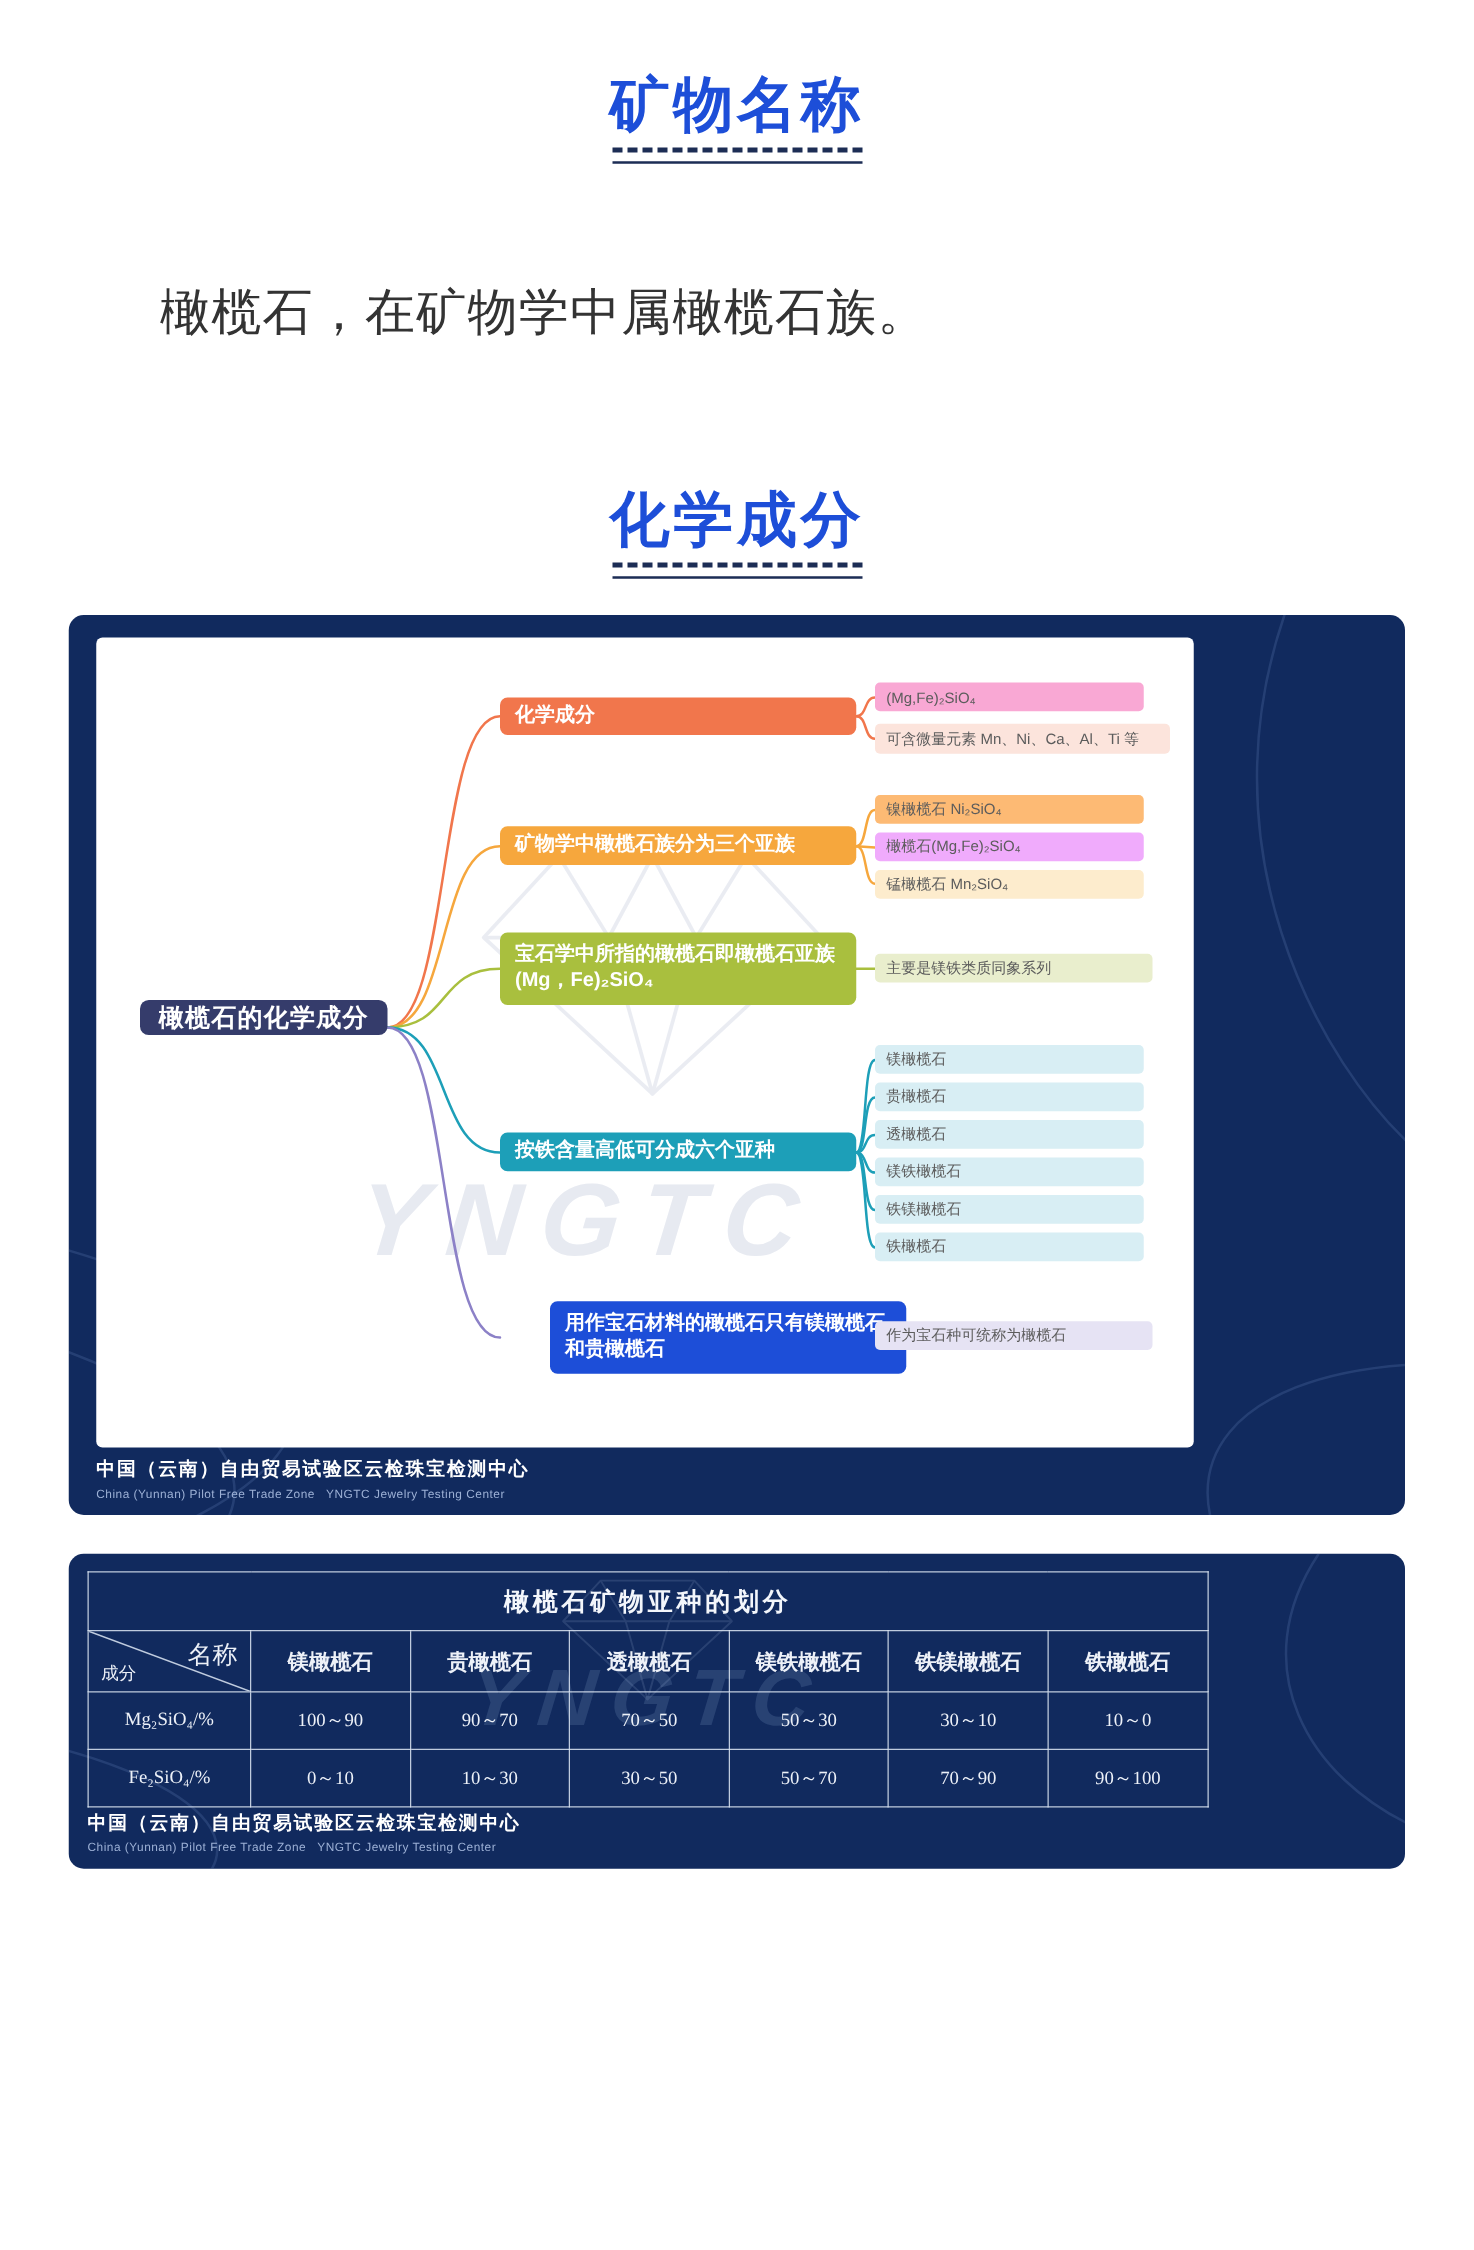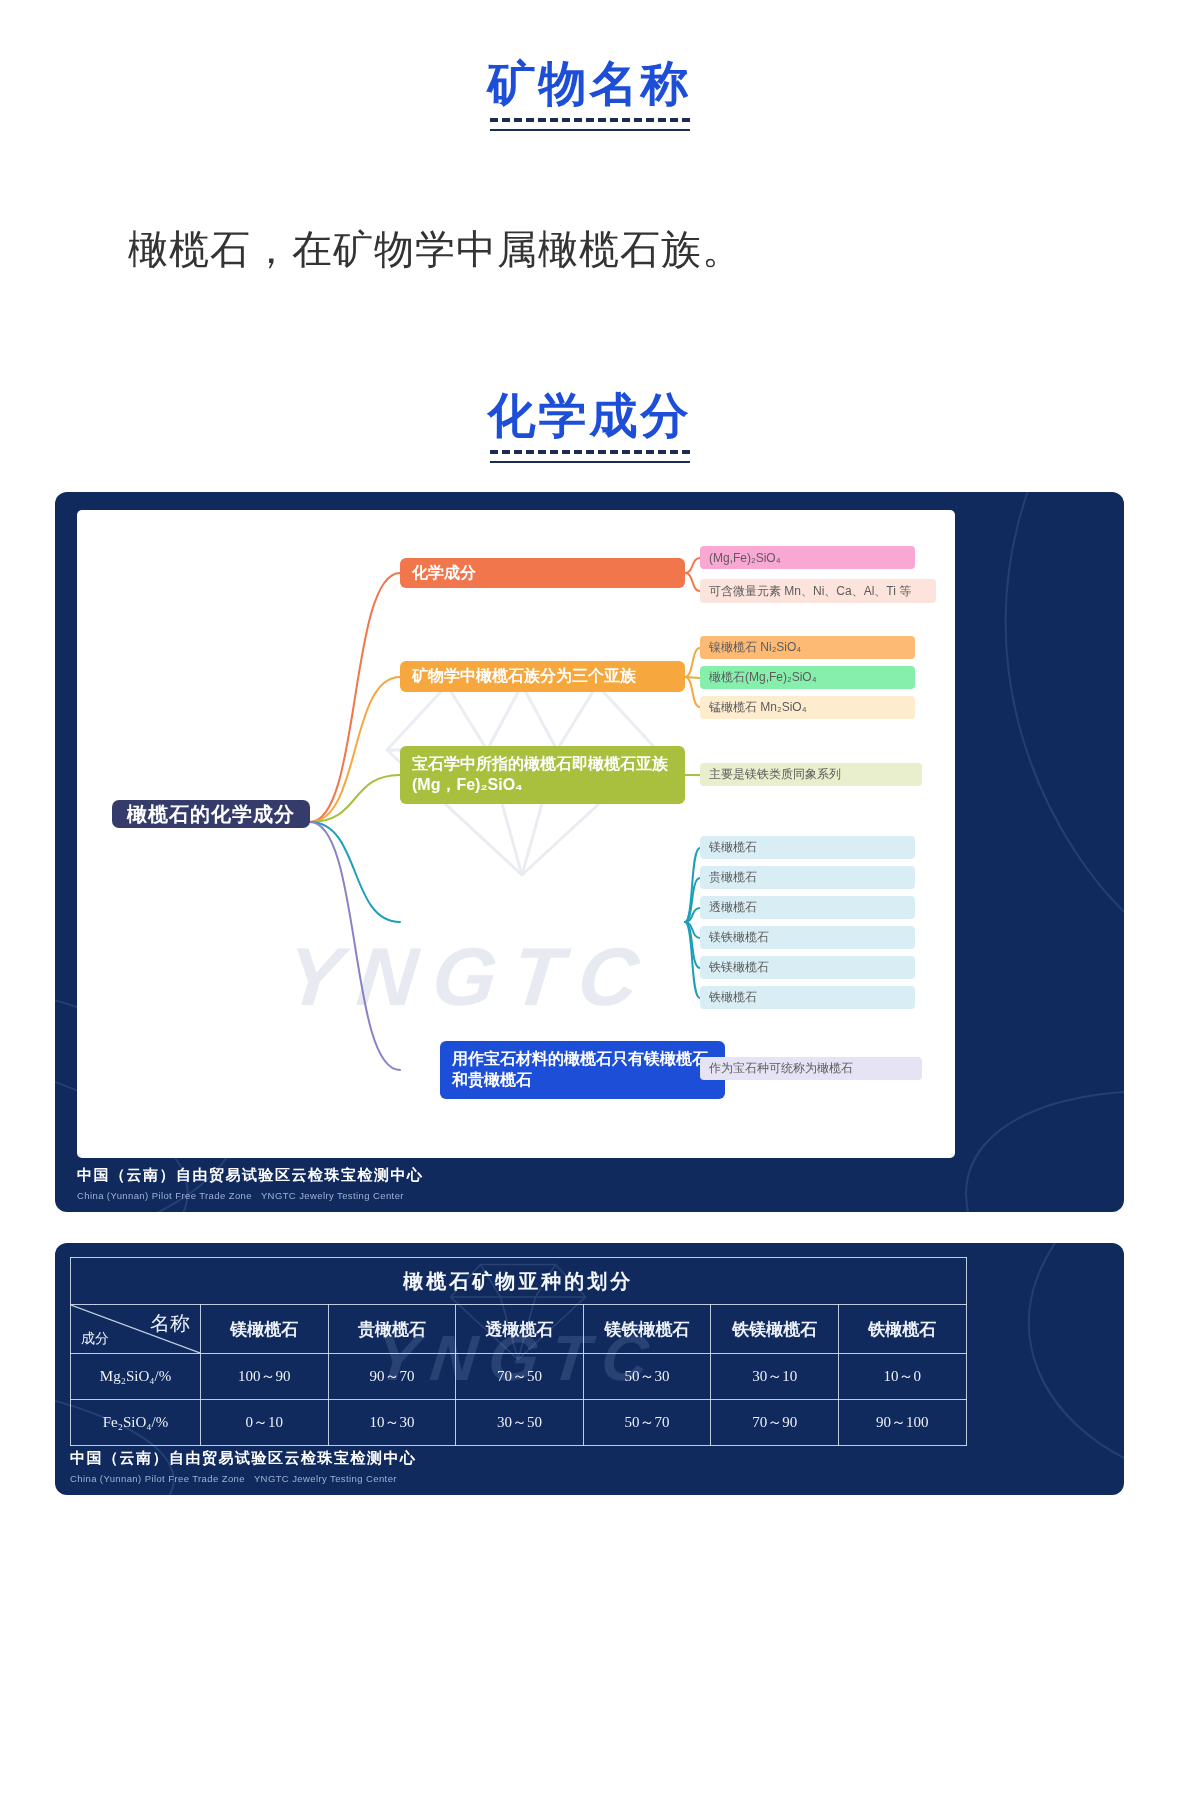--- a/index.html
+++ b/index.html
@@ -146,28 +146,29 @@
         <path d="M608 412 C617 412 613 488 623 488" style="stroke: rgb(29, 159, 184);"></path>
         <path d="M608 560 L623 559" style="stroke: rgb(140, 129, 199);"></path>
       </svg>
 
       <div class="node root" style="background-color: rgb(53, 60, 107);">橄榄石的化学成分</div>
 
       <div class="node branch b1" style="background-color: rgb(241, 118, 76);">化学成分</div>
       <div class="node branch b2" style="background-color: rgb(246, 167, 61);">矿物学中橄榄石族分为三个亚族</div>
       <div class="node branch b3" style="background-color: rgb(169, 191, 62);">宝石学中所指的橄榄石即橄榄石亚族
 (Mg，Fe)₂SiO₄</div>
+      <div class="node branch b4" style="background-color: rgb(29, 159, 184);">按铁含量高低可分成六个亚种</div>
       <div class="node branch b5" style="background-color: #1d4ed8; margin-left: 40px;">用作宝石材料的橄榄石只有镁橄榄石
 和贵橄榄石</div>
 
       <div class="leaf b1c1" style="background-color: #f9a8d4;">(Mg,Fe)₂SiO₄</div>
       <div class="leaf b1c2" style="background-color: rgb(252, 228, 220);">可含微量元素 Mn、Ni、Ca、Al、Ti 等</div>
 
       <div class="leaf b2c1" style="background-color: #fdba74;">镍橄榄石 Ni₂SiO₄</div>
-      <div class="leaf b2c2" style="background-color: #86efac;">橄榄石(Mg,Fe)₂SiO₄</div>
+      <div class="leaf b2c2" style="background-color: #f0abfc;">橄榄石(Mg,Fe)₂SiO₄</div>
       <div class="leaf b2c3" style="background-color: rgb(253, 236, 205);">锰橄榄石 Mn₂SiO₄</div>
 
       <div class="leaf b3c1" style="background-color: rgb(233, 238, 205);">主要是镁铁类质同象系列</div>
 
       <div class="leaf b4c1" style="background-color: rgb(216, 238, 244);">镁橄榄石</div>
       <div class="leaf b4c2" style="background-color: rgb(216, 238, 244);">贵橄榄石</div>
       <div class="leaf b4c3" style="background-color: rgb(216, 238, 244);">透橄榄石</div>
       <div class="leaf b4c4" style="background-color: rgb(216, 238, 244);">镁铁橄榄石</div>
       <div class="leaf b4c5" style="background-color: rgb(216, 238, 244);">铁镁橄榄石</div>
       <div class="leaf b4c6" style="background-color: rgb(216, 238, 244);">铁橄榄石</div>

